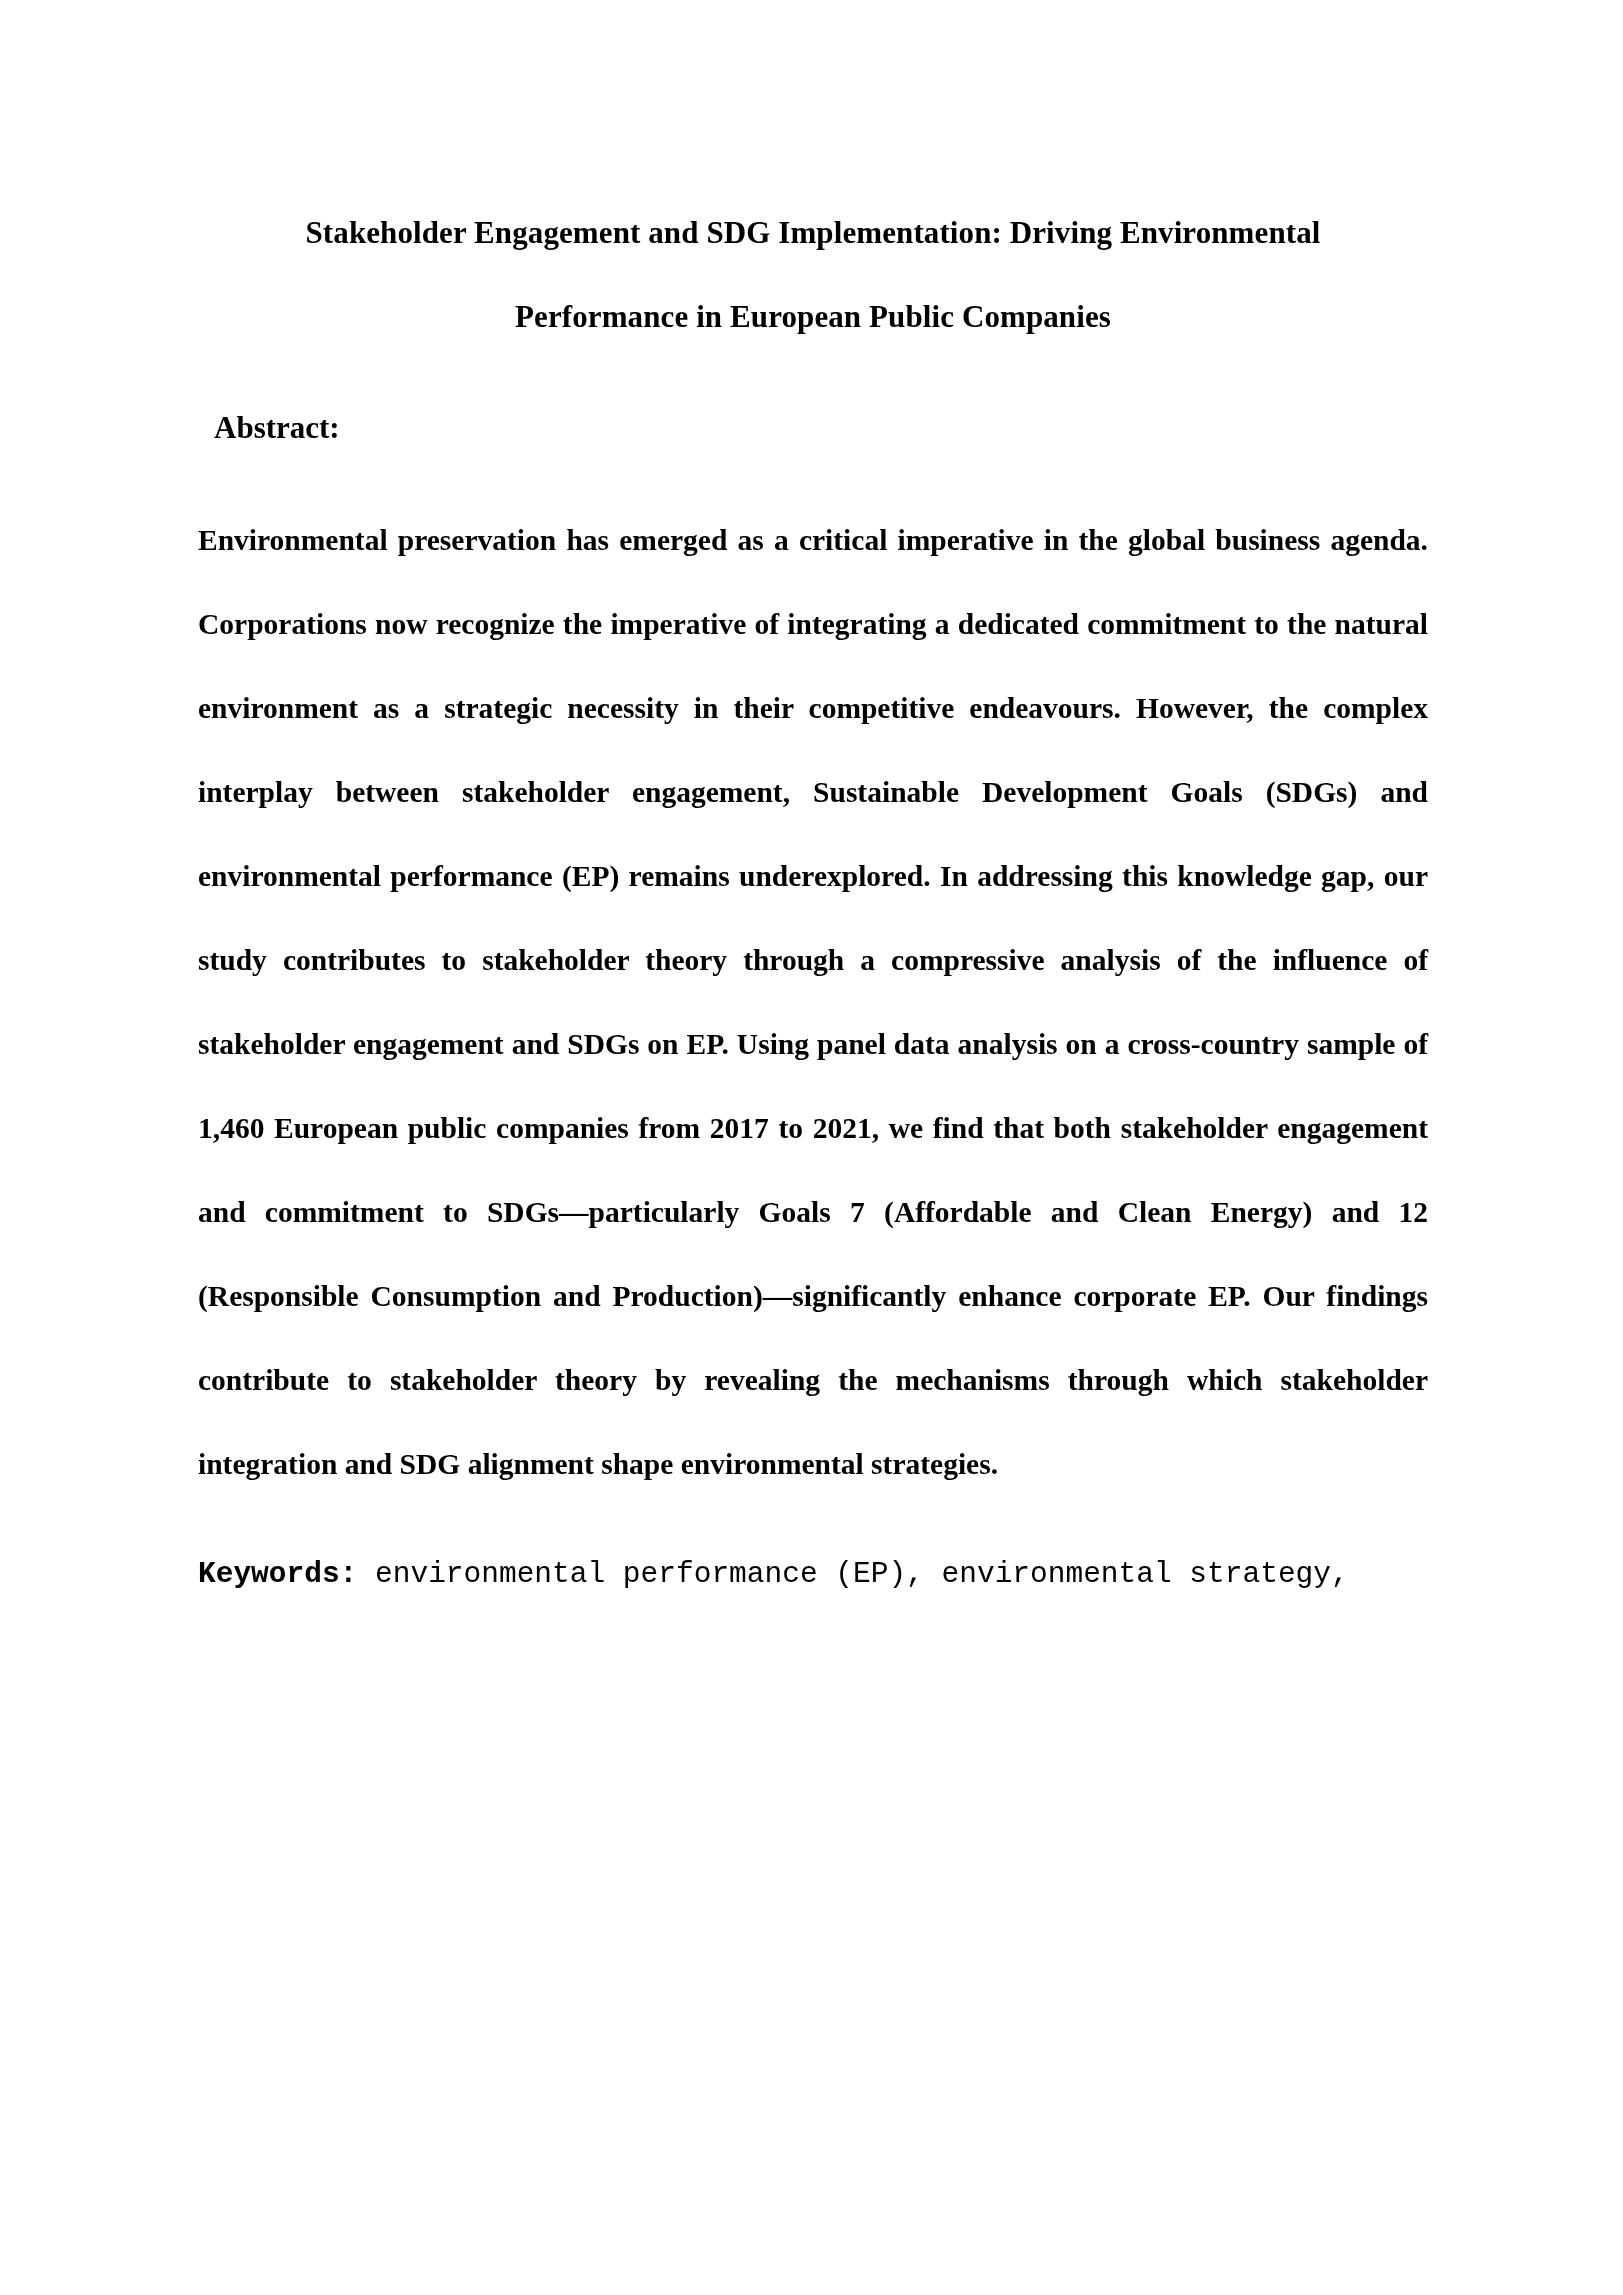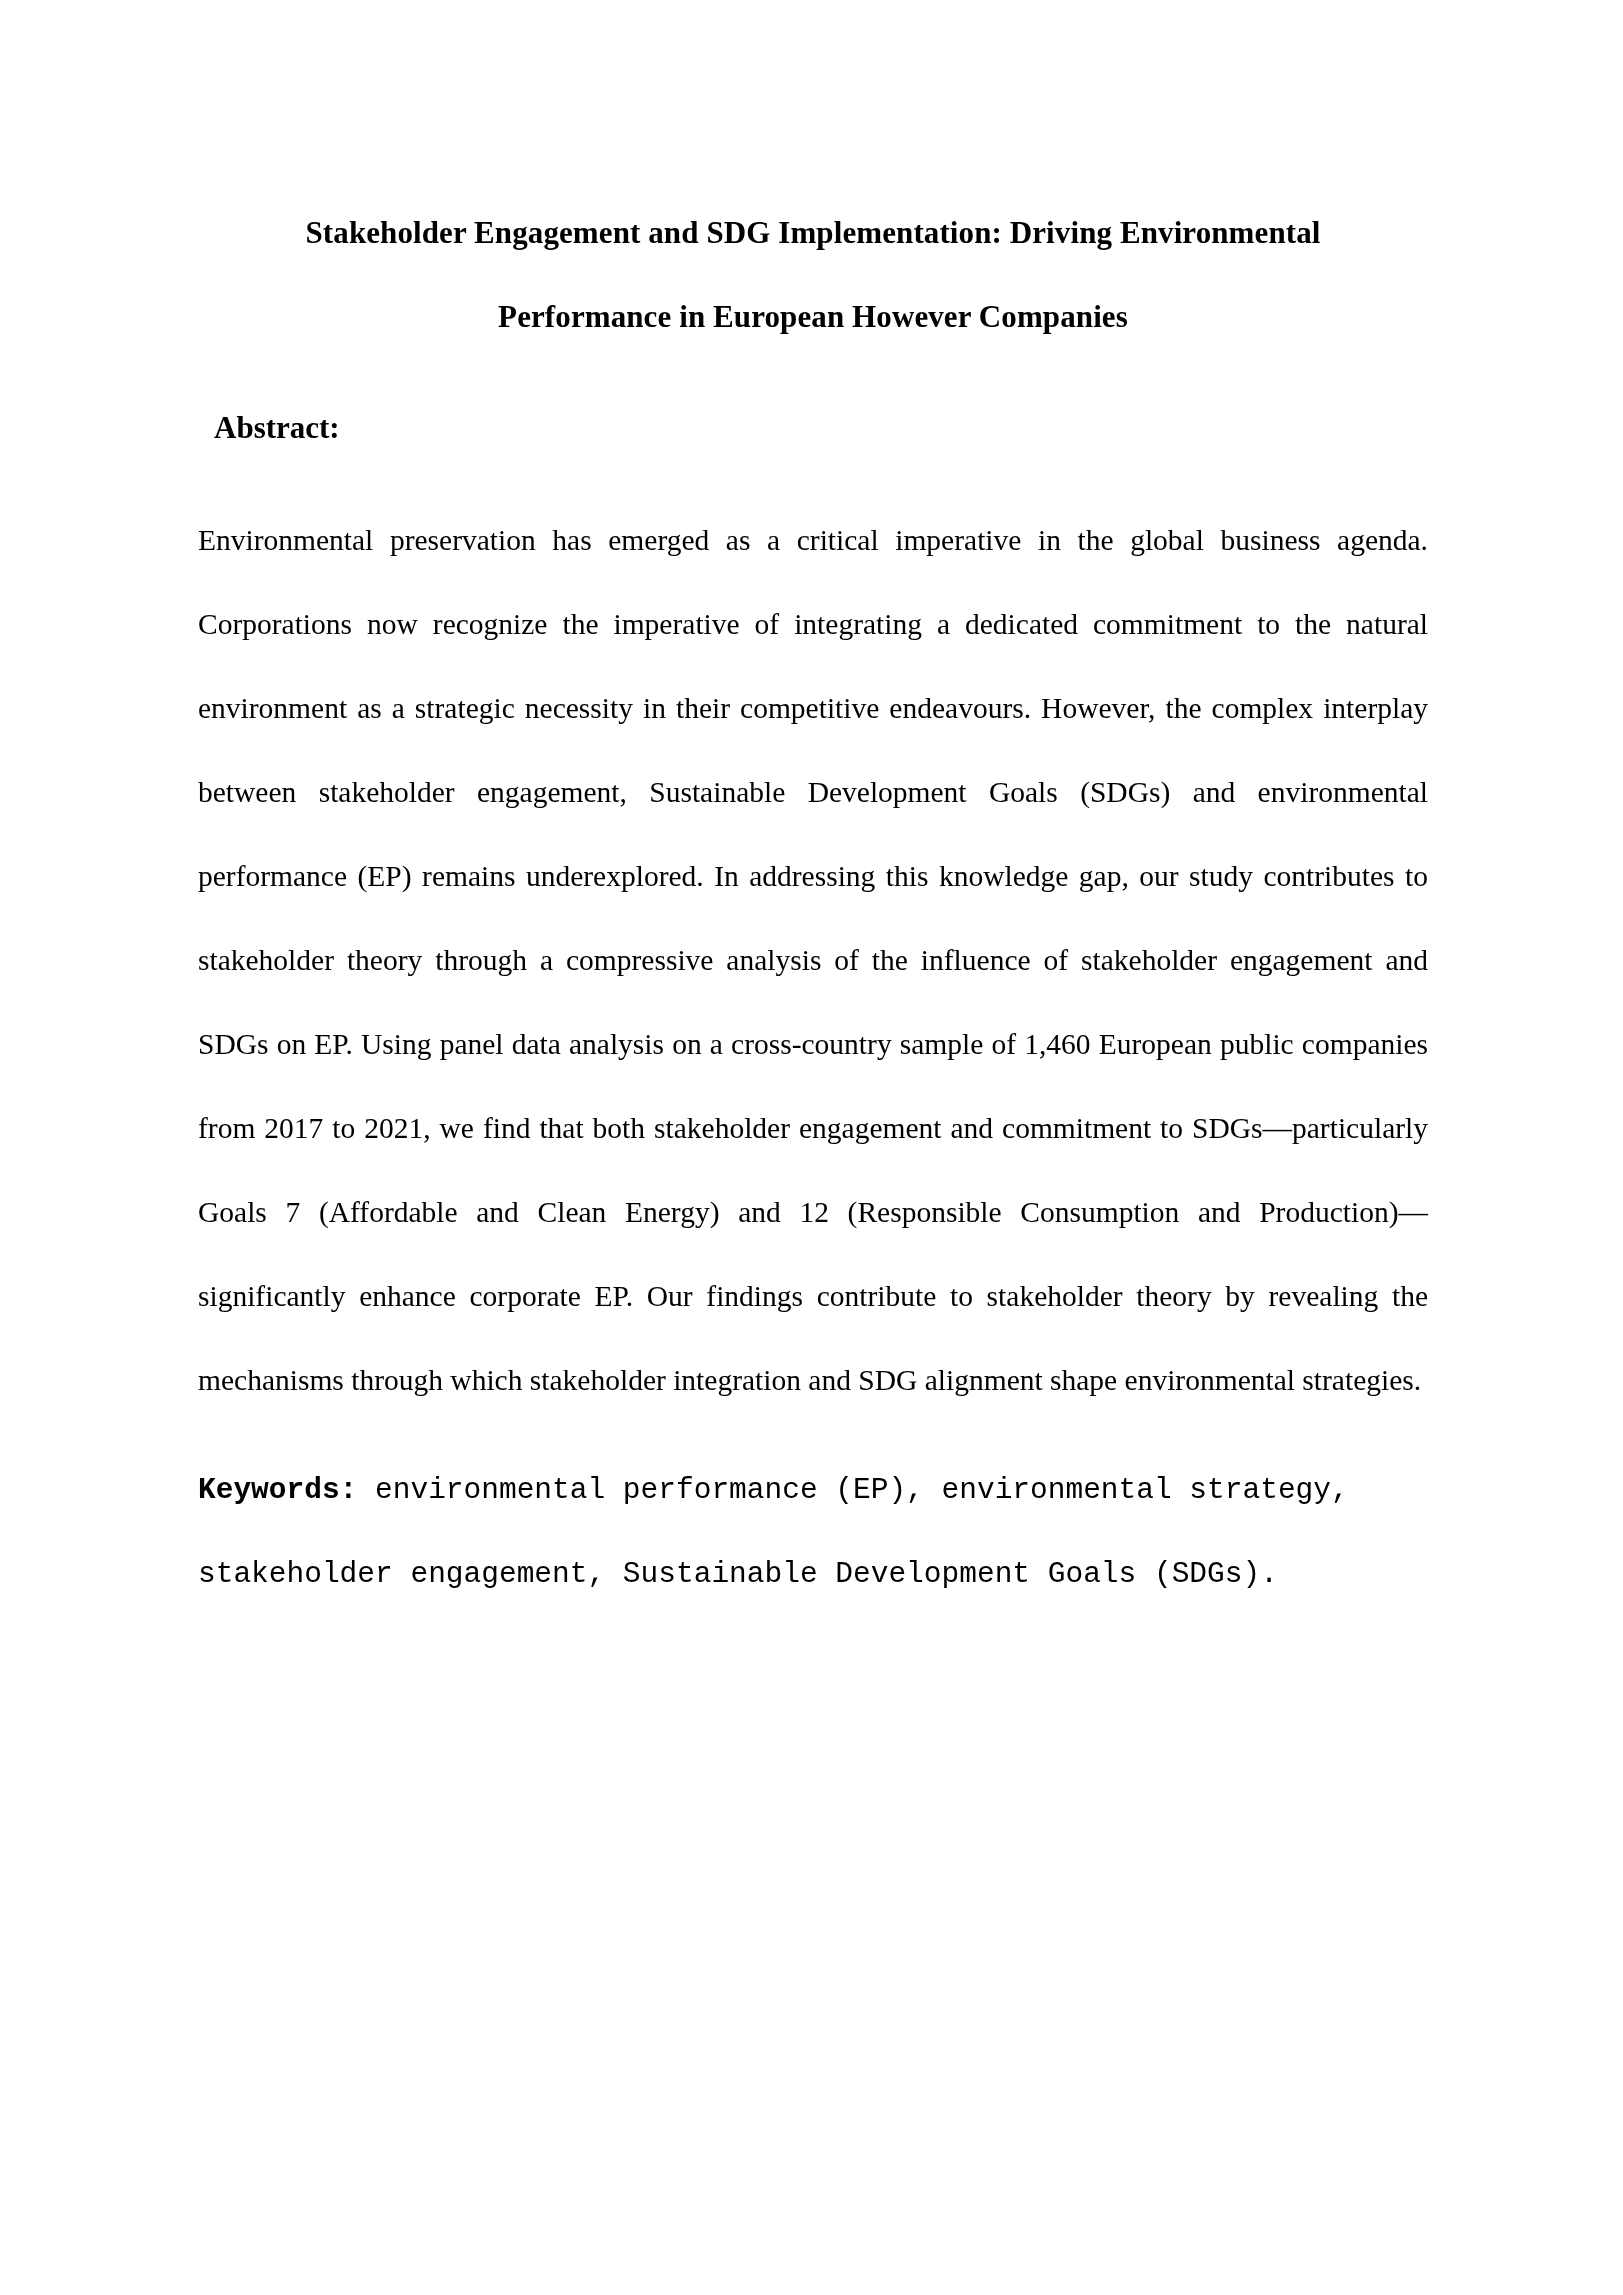--- a/index.html
+++ b/index.html
@@ -48,20 +48,21 @@
 
   .abstract-body {
     margin: 0;
     padding: 0;
     font-size: 29.5px;
     line-height: 84px;
     text-align: justify;
     text-justify: inter-word;
     margin-top: 27.5px;
     hyphens: none;
+    font-weight: bold;
   }
 
   .keywords {
     margin: 0;
     padding: 0;
     font-size: 29.5px;
     line-height: 84px;
     text-align: left;
     margin-top: 26px;
     font-family: Liberation Mono, monospace;
@@ -79,21 +80,21 @@
 </style>
 </head>
 <body>
 
 <div class="page">
 
   <div class="content">
 
     <h1 class="doc-title title-line-1">Stakeholder Engagement and SDG Implementation: Driving Environmental</h1>
 
-    <h1 class="doc-title title-line-2">Performance in European However Companies</h1>
+    <h1 class="doc-title title-line-2">Performance in European Public Companies</h1>
 
     <h2 class="section-heading">Abstract:</h2>
 
     <p class="abstract-body">Environmental preservation has emerged as a critical imperative in the global business agenda. Corporations now recognize the imperative of integrating a dedicated commitment to the natural environment as a strategic necessity in their competitive endeavours. However, the complex interplay between stakeholder engagement, Sustainable Development Goals (SDGs) and environmental performance (EP) remains underexplored. In addressing this knowledge gap, our study contributes to stakeholder theory through a compressive analysis of the influence of stakeholder engagement and SDGs on EP. Using panel data analysis on a cross-country sample of 1,460 European public companies from 2017 to 2021, we find that both stakeholder engagement and commitment to SDGs—particularly Goals 7 (Affordable and Clean Energy) and 12 (Responsible Consumption and Production)—significantly enhance corporate EP. Our findings contribute to stakeholder theory by revealing the mechanisms through which stakeholder integration and SDG alignment shape environmental strategies.</p>
 
     <p class="keywords">
       <b>Keywords:</b><span> environmental performance (EP), environmental strategy, stakeholder engagement, Sustainable Development Goals (SDGs).</span>
     </p>
 
   </div>

